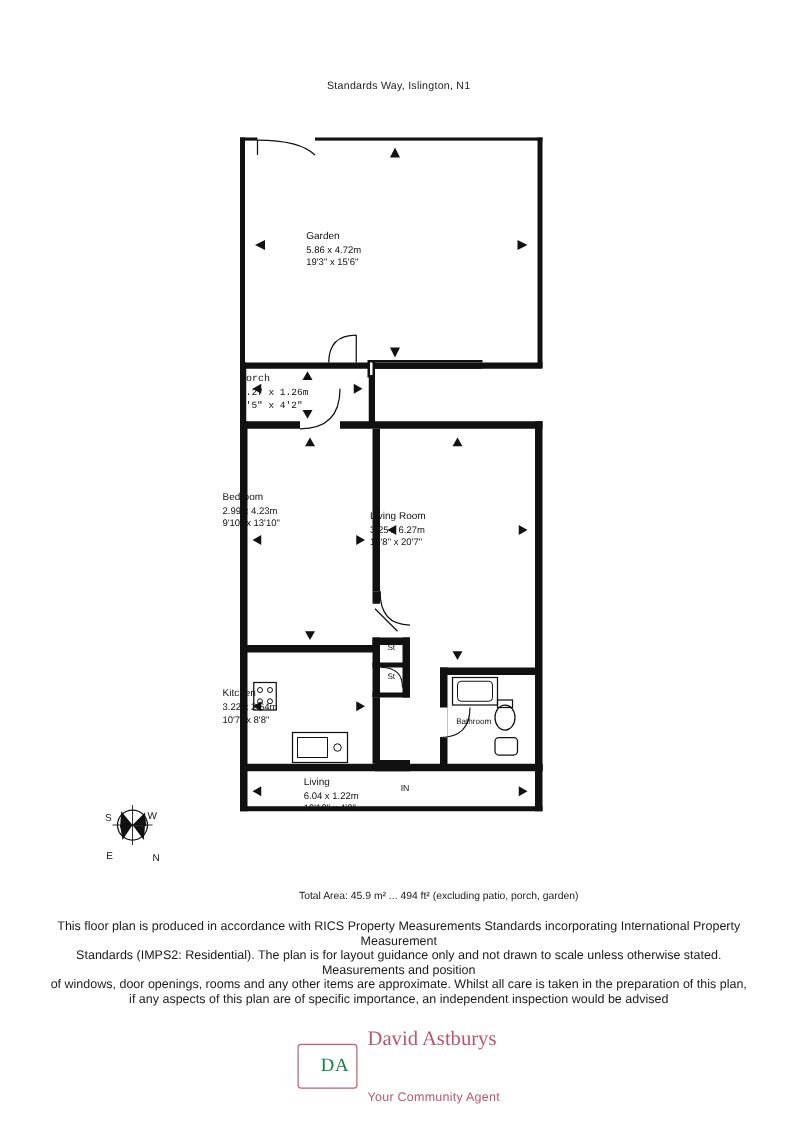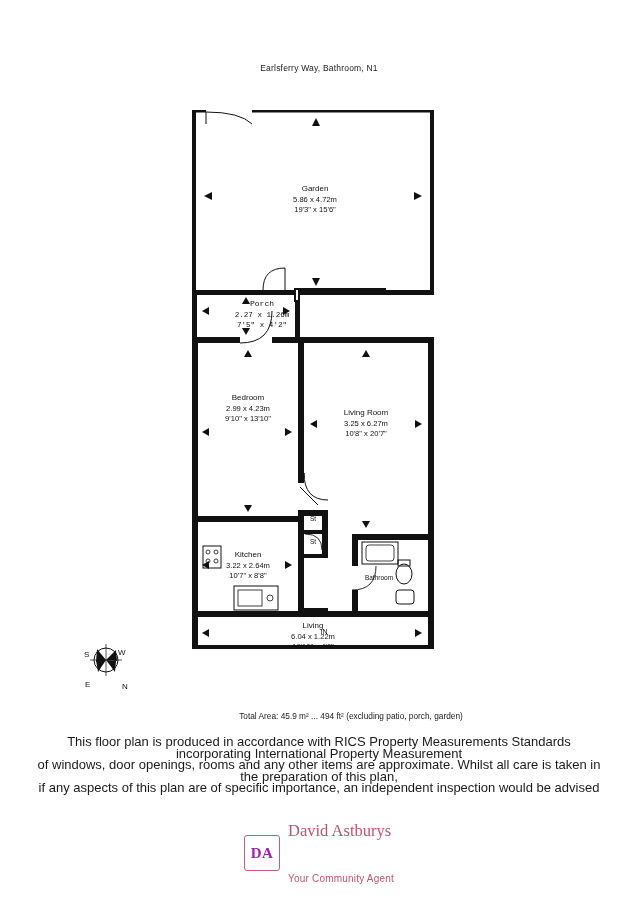--- a/index.html
+++ b/index.html
@@ -37,21 +37,21 @@
     top: 0;
     width: 638px;
     height: 720px;
   }
   .plan svg {
     display: block;
   }
   
   .room-label {
     position: absolute;
-    text-align: center;
+    text-align: left;
     font-size: 8px;
     line-height: 10.5px;
     color: #111;
     white-space: nowrap;
   }
   .room-label .name {
     font-size: 8px;
   }
   .room-label .dim {
     font-size: 7.6px;
@@ -87,21 +87,21 @@
     color: #1a1a1a;
     margin-left: 32px;
   }
   
   .disclaimer {
     position: absolute;
     top: 736px;
     left: 34px;
     width: 570px;
     text-align: center;
-    font-size: 13px;
+    font-size: 10px;
     line-height: 11.5px;
     color: #1a1a1a;
   }
   
   .logo {
     position: absolute;
     top: 822px;
     left: 0;
     width: 638px;
     display: flex;
@@ -110,25 +110,26 @@
     gap: 8px;
   }
   .logo-mark {
     width: 34px;
     height: 34px;
     border: 1.6px solid #c0607a;
     border-radius: 3px;
     display: flex;
     align-items: center;
     justify-content: center;
-    color: #a21caf;
+    color: #15803d;
     font-size: 15px;
-    font-weight: bold;
+    font-weight: normal;
     letter-spacing: 0.5px;
     font-family: "Liberation Serif", serif;
+    padding-left: 12px;
   }
   .logo-text {
     display: flex;
     flex-direction: column;
     justify-content: center;
     line-height: 1.15;
     gap: 32px;
   }
   .logo-name {
     font-size: 16.5px;
@@ -139,21 +140,21 @@
     font-size: 10px;
     color: #b9566f;
     letter-spacing: 0.2px;
   }
 </style>
 </head>
 <body>
 
 <div class="page">
 
-  <div class="plan-title">Earlsferry Way, Bathroom, N1</div>
+  <div class="plan-title">Standards Way, Islington, N1</div>
 
   <div class="plan">
     <svg width="638" height="720" viewBox="0 0 638 720" xmlns="http://www.w3.org/2000/svg">
       <g>
 
         <rect x="192" y="110" width="242" height="2.5" fill="#111"></rect>
 
         <rect x="192" y="110" width="4" height="184" fill="#111"></rect>
 
         <rect x="430" y="110" width="4" height="184" fill="#111"></rect>
@@ -324,20 +325,21 @@
     <span class="c-letter" style="left:6px; top:12px;">S</span>
     <span class="c-letter" style="left:40px; top:10px;">W</span>
     <span class="c-letter" style="left:7px; top:42px;">E</span>
     <span class="c-letter" style="left:44px; top:44px;">N</span>
   </div>
 
   <div class="total-area">Total Area: 45.9 m² ... 494 ft² (excluding patio, porch, garden)</div>
 
   <div class="disclaimer">
     <div>This floor plan is produced in accordance with RICS Property Measurements Standards incorporating International Property Measurement</div>
+    <div>Standards (IMPS2: Residential). The plan is for layout guidance only and not drawn to scale unless otherwise stated. Measurements and position</div>
     <div>of windows, door openings, rooms and any other items are approximate. Whilst all care is taken in the preparation of this plan,</div>
     <div>if any aspects of this plan are of specific importance, an independent inspection would be advised</div>
   </div>
 
   <div class="logo">
     <div class="logo-mark">DA</div>
     <div class="logo-text">
       <div class="logo-name">David Astburys</div>
       <div class="logo-tag">Your Community Agent</div>
     </div>

